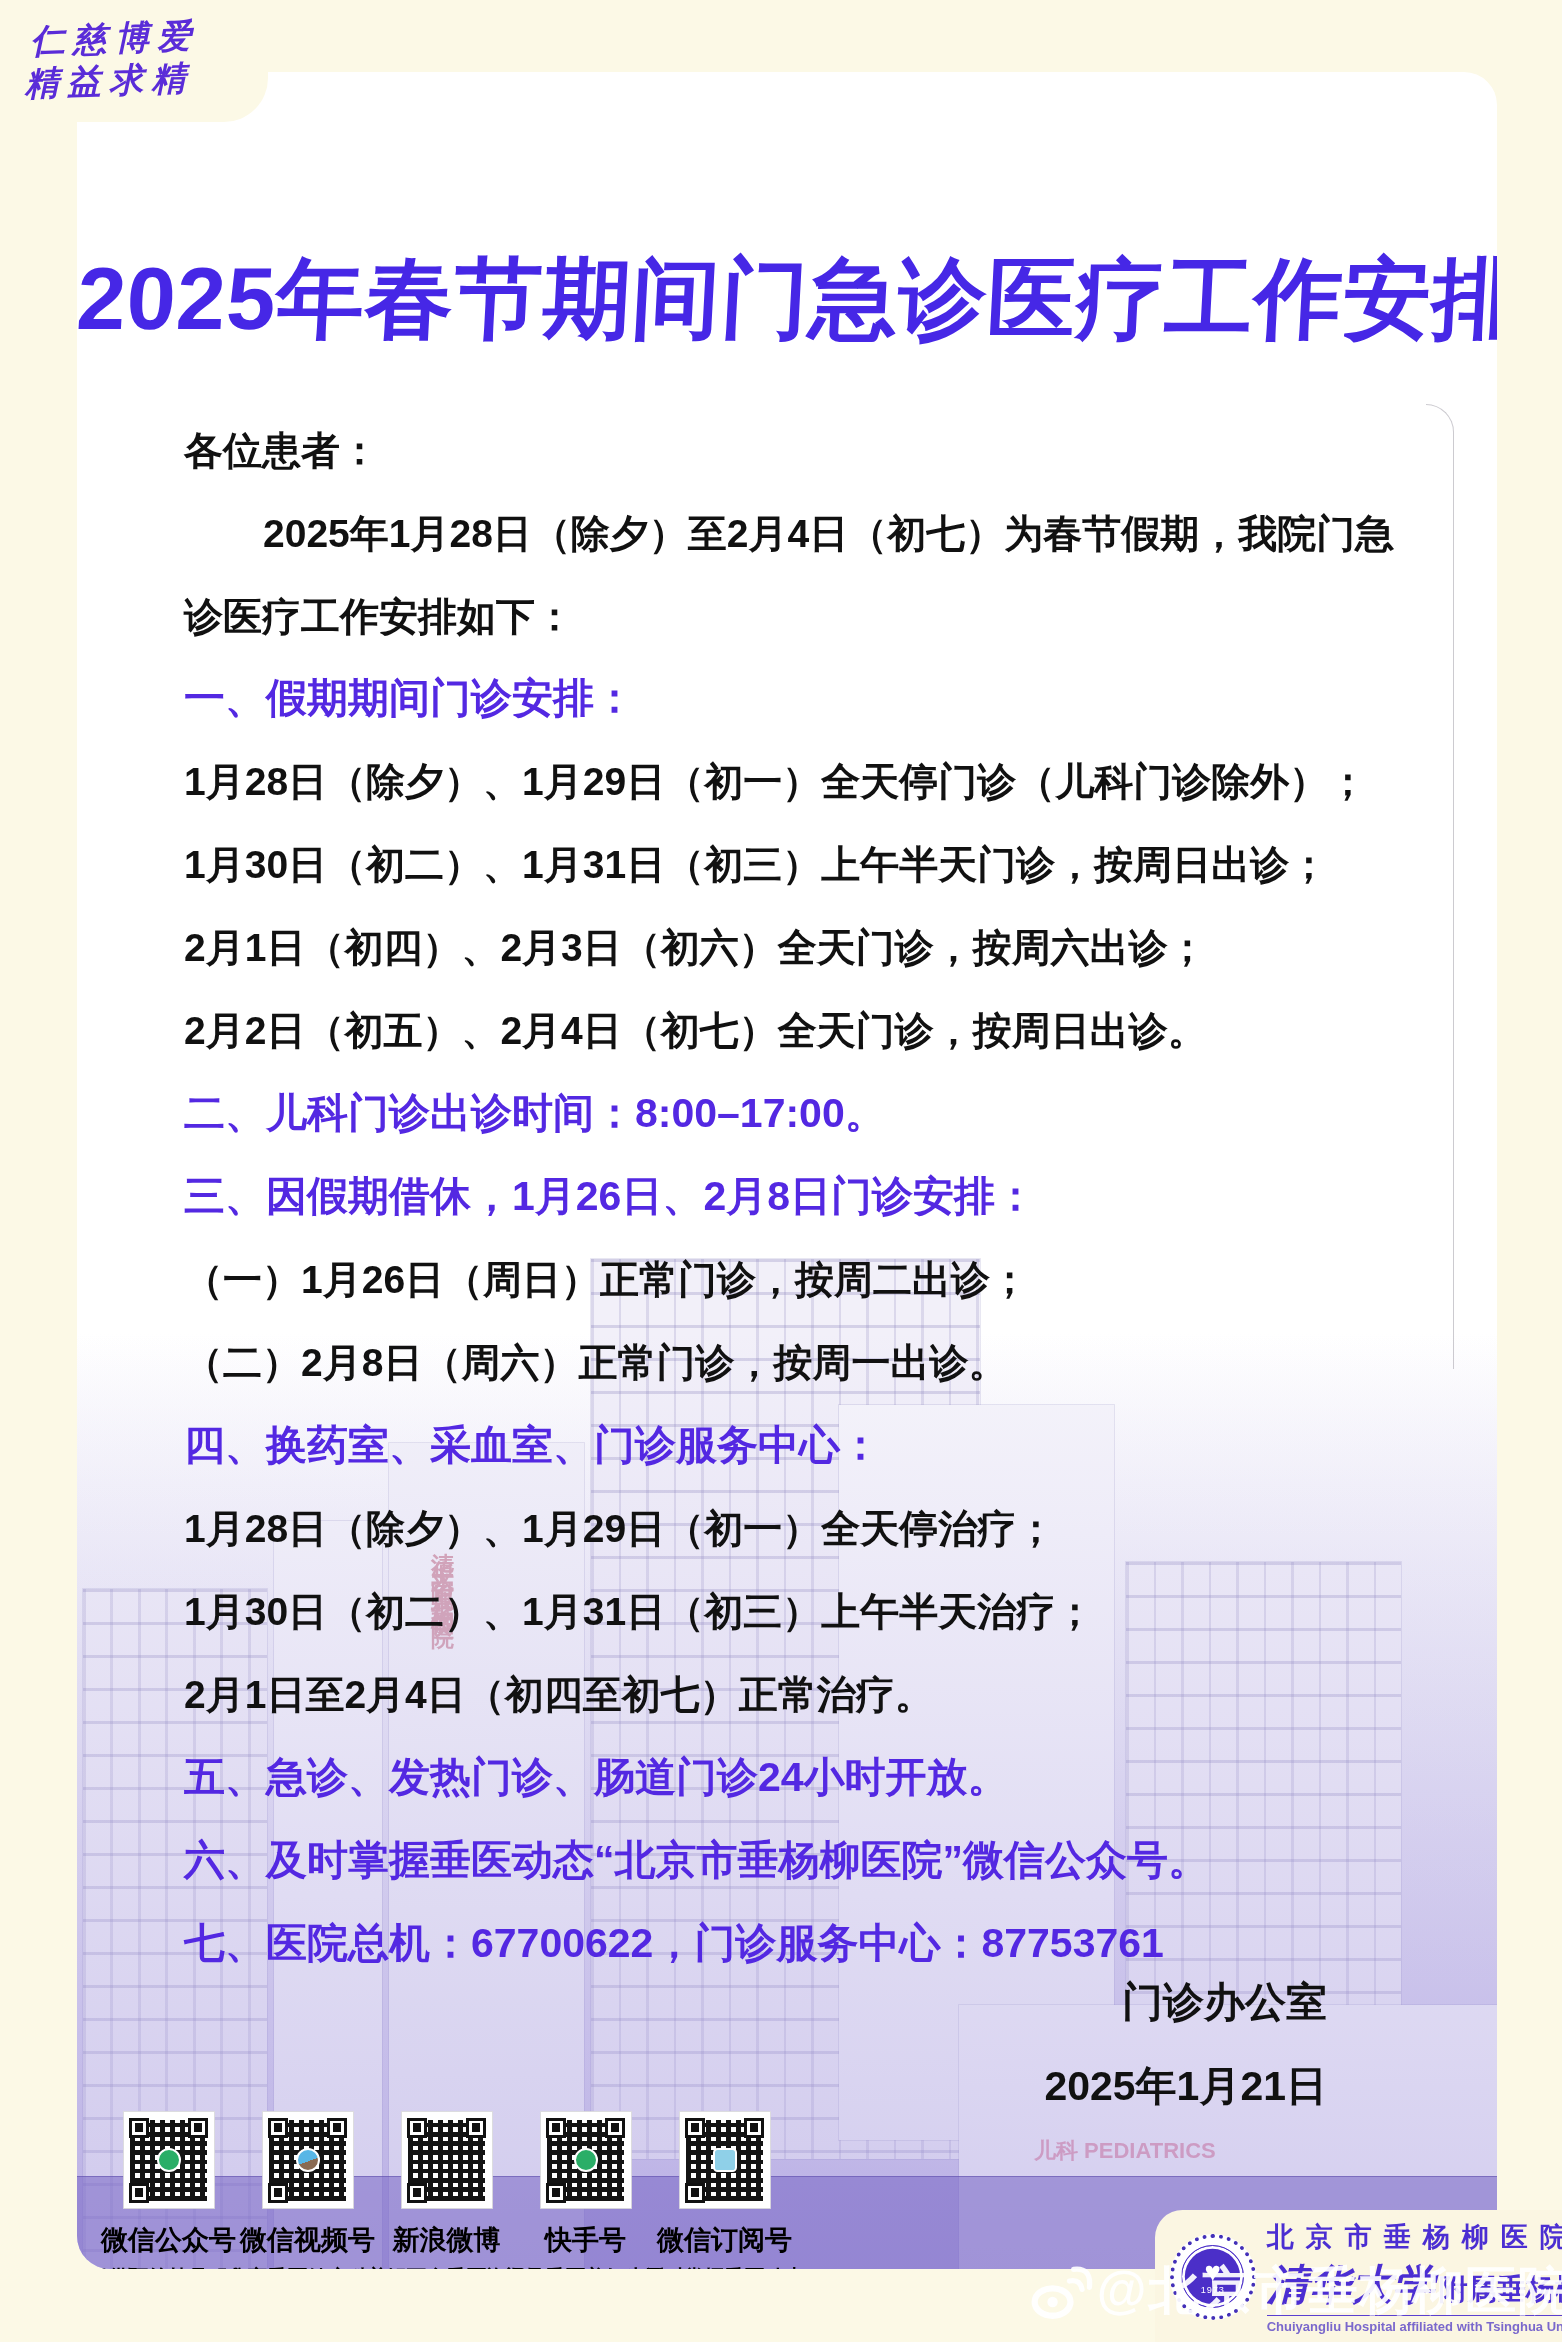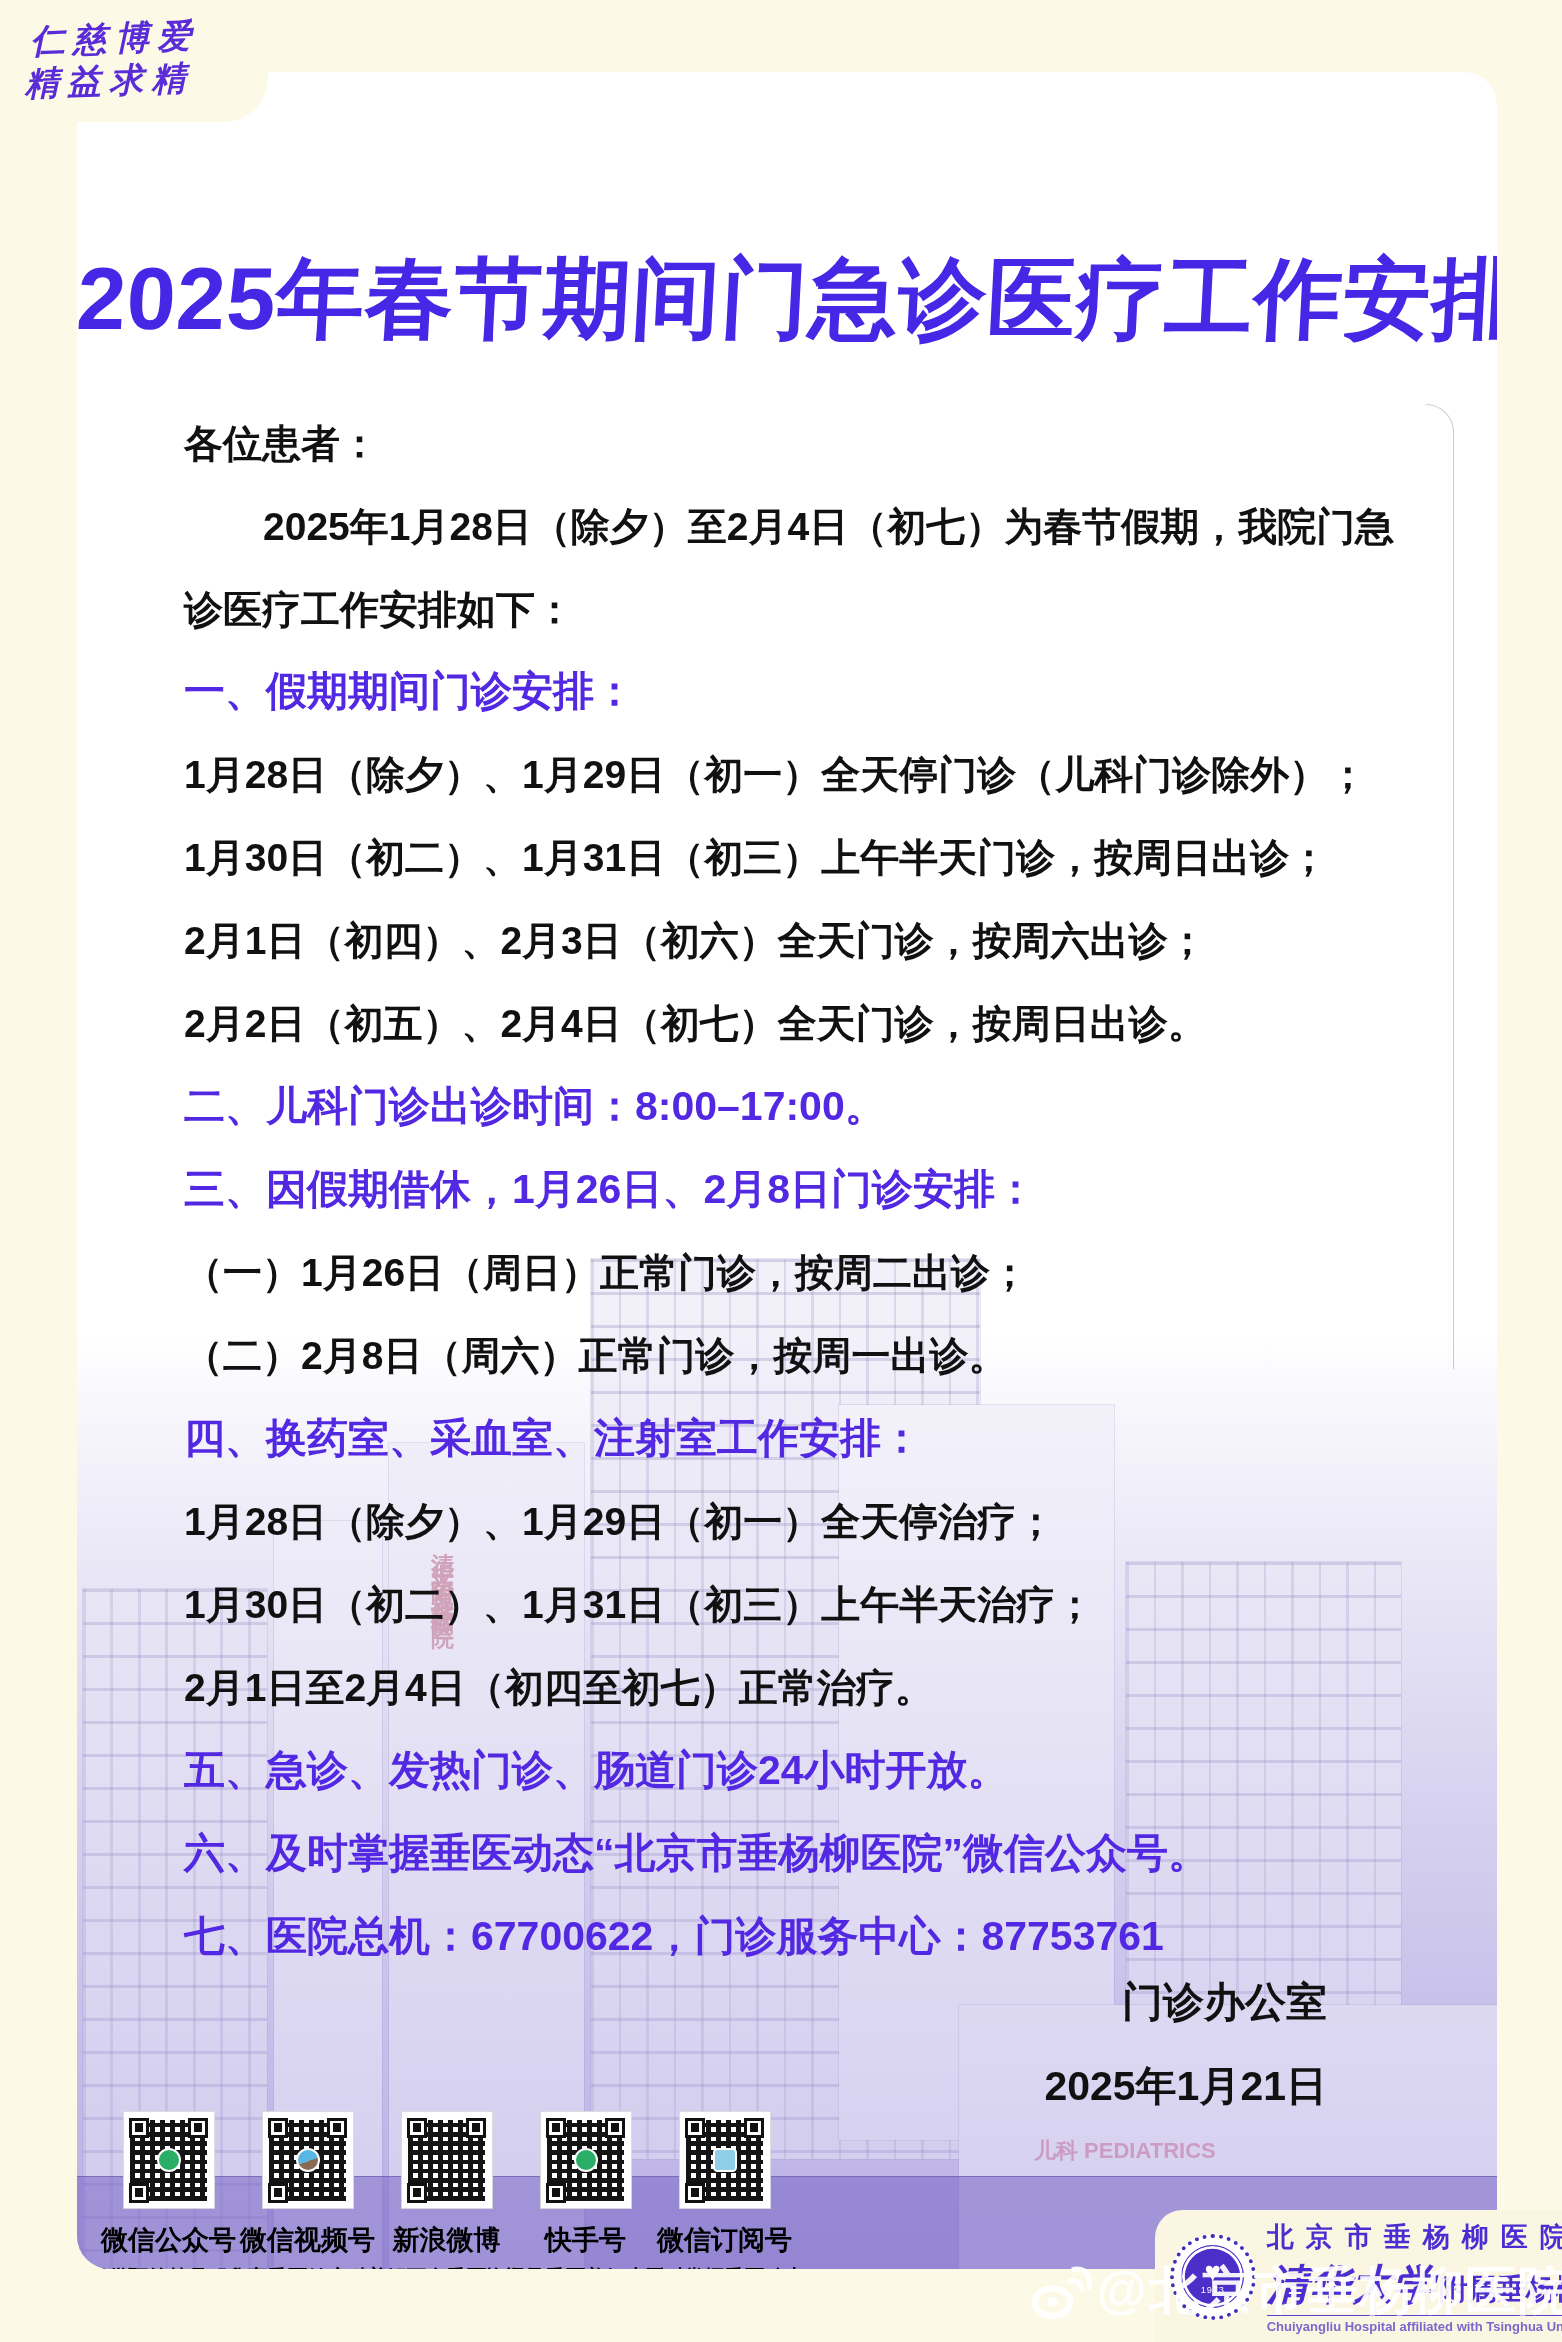--- a/index.html
+++ b/index.html
@@ -16,21 +16,21 @@
          font-family:"DejaVu Serif","Liberation Serif",serif;white-space:nowrap;}
   .motto .l2{margin-left:-7.3px;display:block;}
   
   .sheetline{position:absolute;top:332px;right:43px;width:27.5px;height:964px;
              border-top:1.8px solid #bcbac1;border-right:1.8px solid #bcbac1;
              border-top-right-radius:40px;opacity:.75;z-index:1;}
   
   .title{position:absolute;top:158px;left:0;right:0;text-align:center;font-size:88px;line-height:138px;
          font-weight:900;color:#4627e6;transform:skewX(-3deg);letter-spacing:0.9px;z-index:2;white-space:nowrap;}
   
-  .content{position:absolute;left:107px;right:84px;top:330px;z-index:2;}
+  .content{position:absolute;left:107px;right:84px;top:337px;z-index:2;}
   .line{height:83px;line-height:83px;font-size:39px;font-weight:600;white-space:nowrap;}
   .para{height:165px;line-height:83px;text-indent:79px;white-space:normal;}
   .h{color:#5328e2;font-weight:800;font-size:41px;}
   
   .sig{position:absolute;left:938px;top:1888px;width:312px;text-align:right;font-size:41px;
        font-weight:600;line-height:84px;z-index:3;white-space:nowrap;}
   
   .campus{position:absolute;left:0;right:0;bottom:0;height:937px;z-index:0;
           background:linear-gradient(180deg,#ffffff 0%,#eceaf7 38%,#d8d2f0 75%,#ccc4ea 100%);}
   .bld{position:absolute;background:#f2f0f9;box-shadow:0 0 0 0.9px rgba(140,132,190,.22);}
@@ -123,21 +123,21 @@
       <div class="line para">2025年1月28日（除夕）至2月4日（初七）为春节假期，我院门急诊医疗工作安排如下：</div>
       <div class="line h">一、假期期间门诊安排：</div>
       <div class="line">1月28日（除夕）、1月29日（初一）全天停门诊（儿科门诊除外）；</div>
       <div class="line">1月30日（初二）、1月31日（初三）上午半天门诊，按周日出诊；</div>
       <div class="line">2月1日（初四）、2月3日（初六）全天门诊，按周六出诊；</div>
       <div class="line">2月2日（初五）、2月4日（初七）全天门诊，按周日出诊。</div>
       <div class="line h">二、儿科门诊出诊时间：8:00–17:00。</div>
       <div class="line h">三、因假期借休，1月26日、2月8日门诊安排：</div>
       <div class="line">（一）1月26日（周日）正常门诊，按周二出诊；</div>
       <div class="line">（二）2月8日（周六）正常门诊，按周一出诊。</div>
-      <div class="line h">四、换药室、采血室、注射室工作安排：</div>
+      <div class="line h">四、换药室、采血室、门诊服务中心：</div>
       <div class="line">1月28日（除夕）、1月29日（初一）全天停治疗；</div>
       <div class="line">1月30日（初二）、1月31日（初三）上午半天治疗；</div>
       <div class="line">2月1日至2月4日（初四至初七）正常治疗。</div>
       <div class="line h">五、急诊、发热门诊、肠道门诊24小时开放。</div>
       <div class="line h">六、及时掌握垂医动态“北京市垂杨柳医院”微信公众号。</div>
       <div class="line h">七、医院总机：67700622，门诊服务中心：87753761</div>
     </div>
 
     <div class="sig">
       <div>门诊办公室</div>

